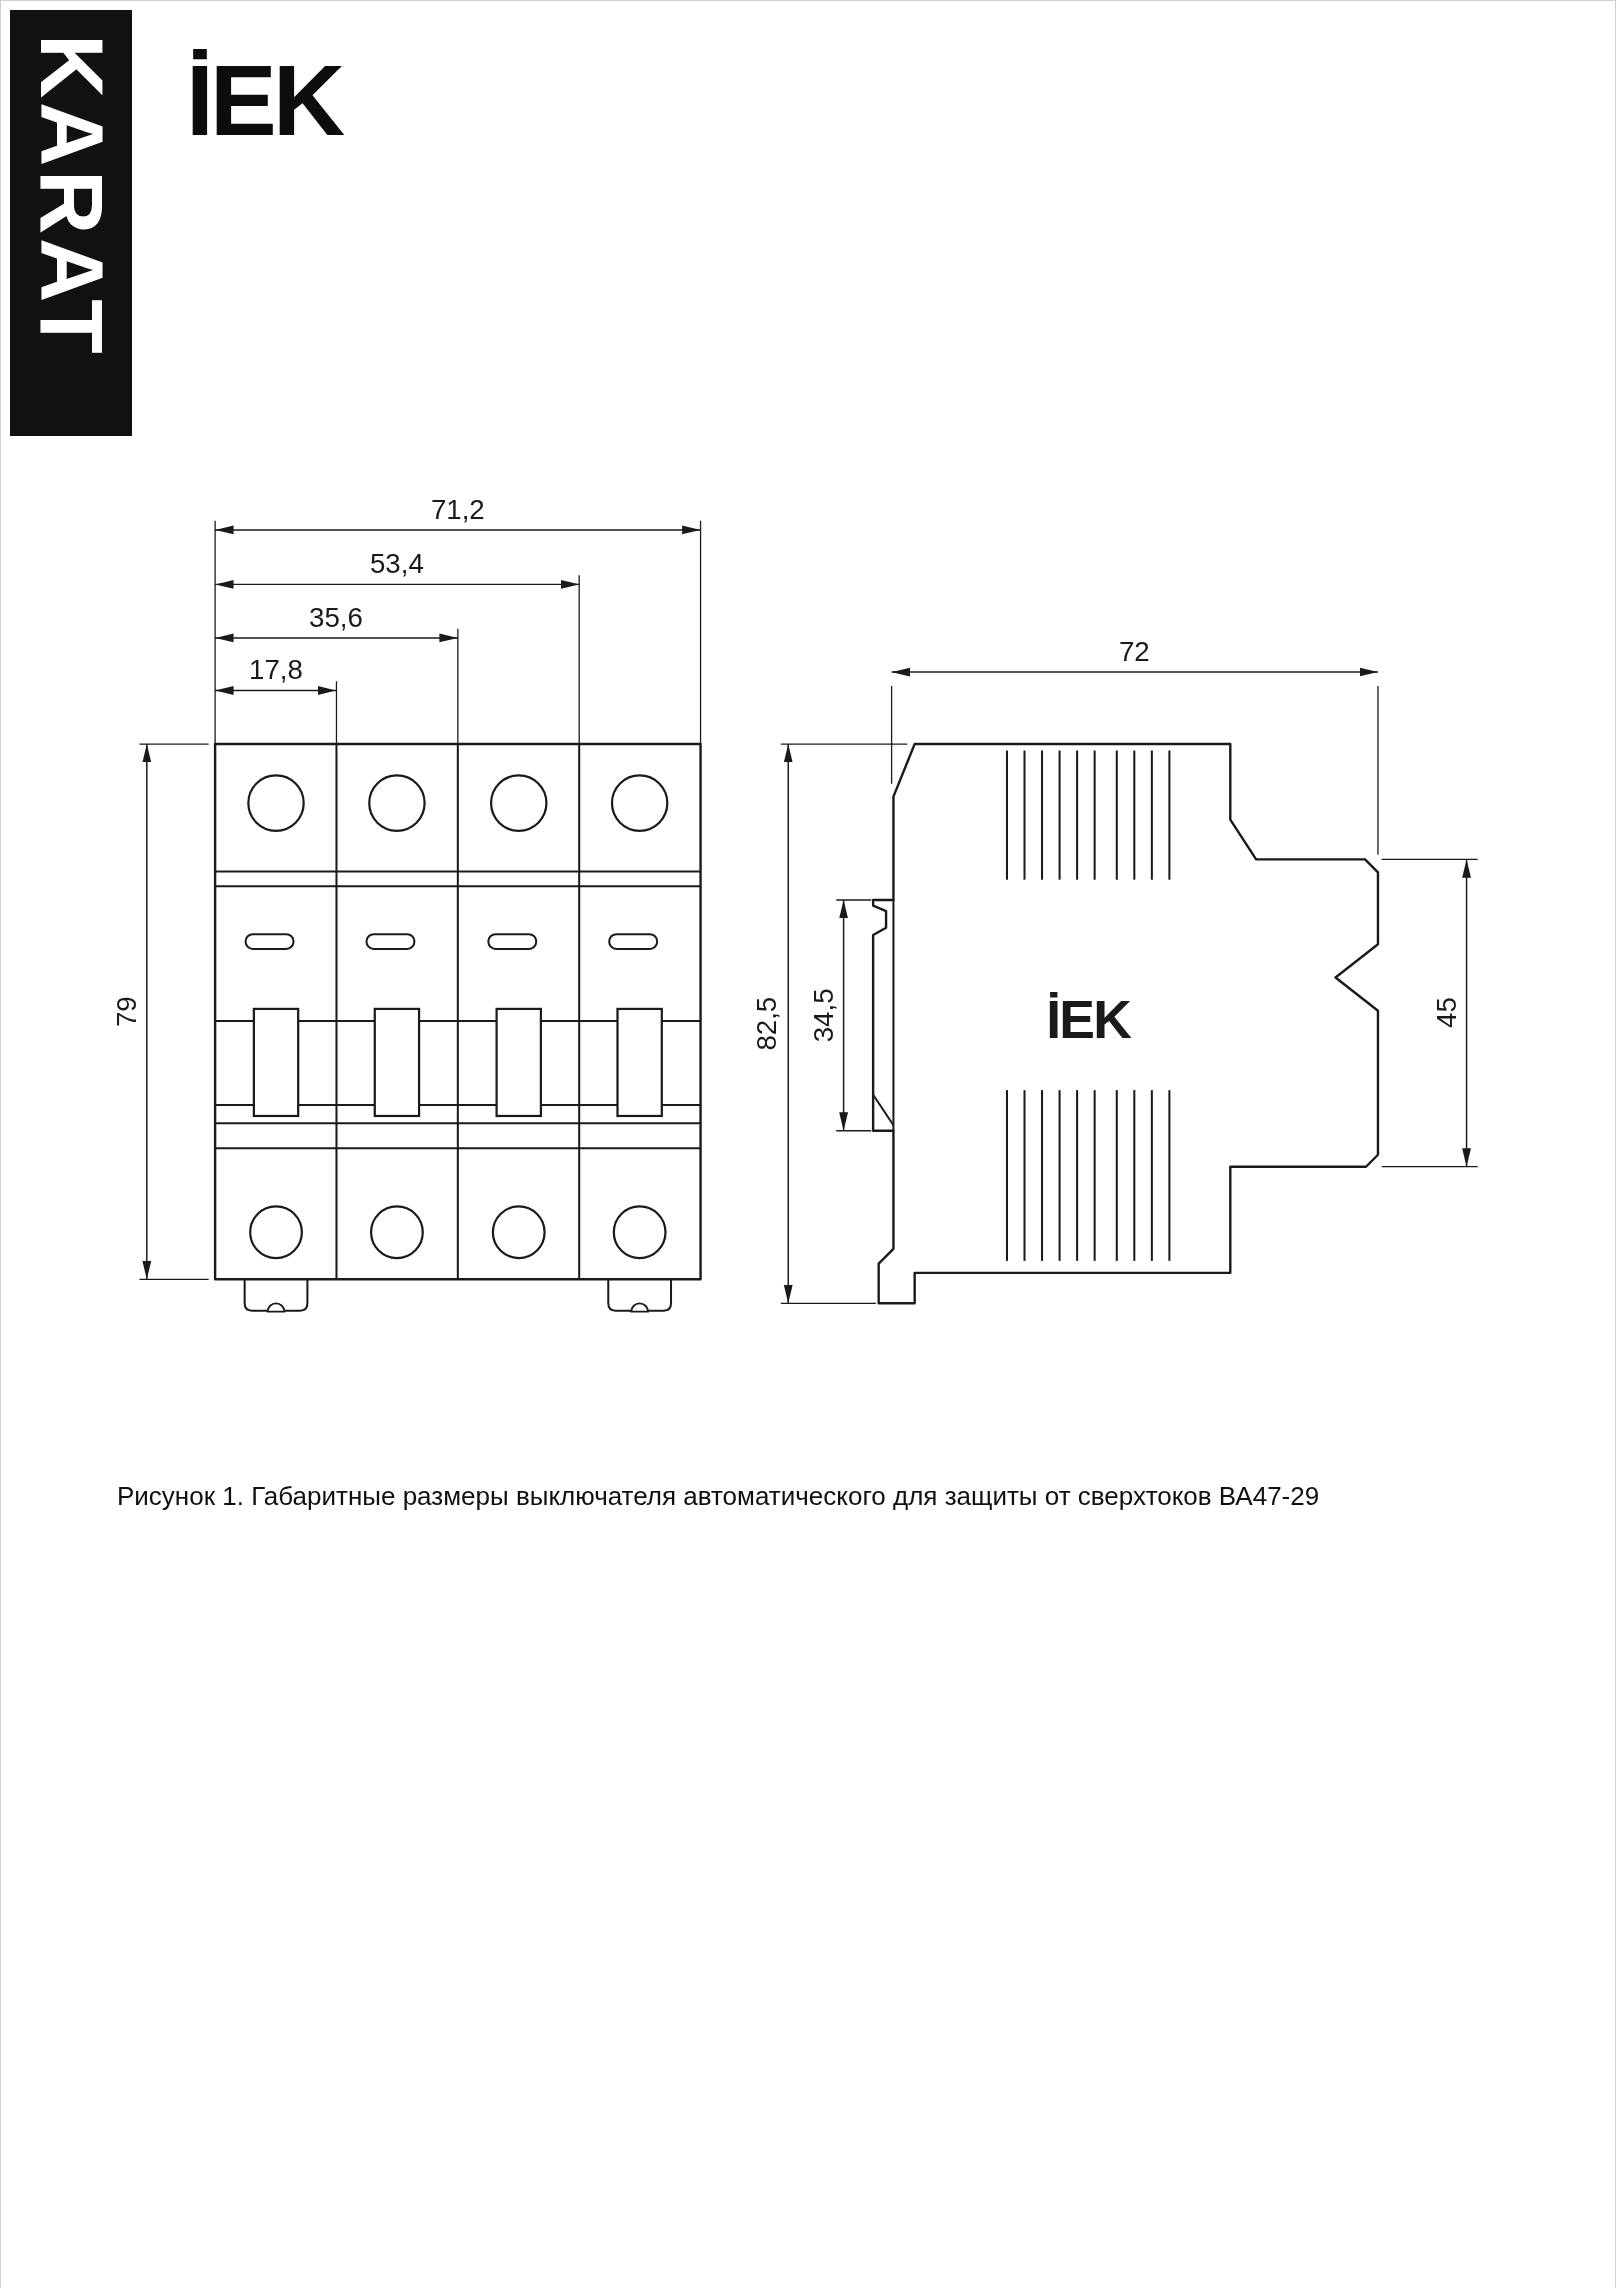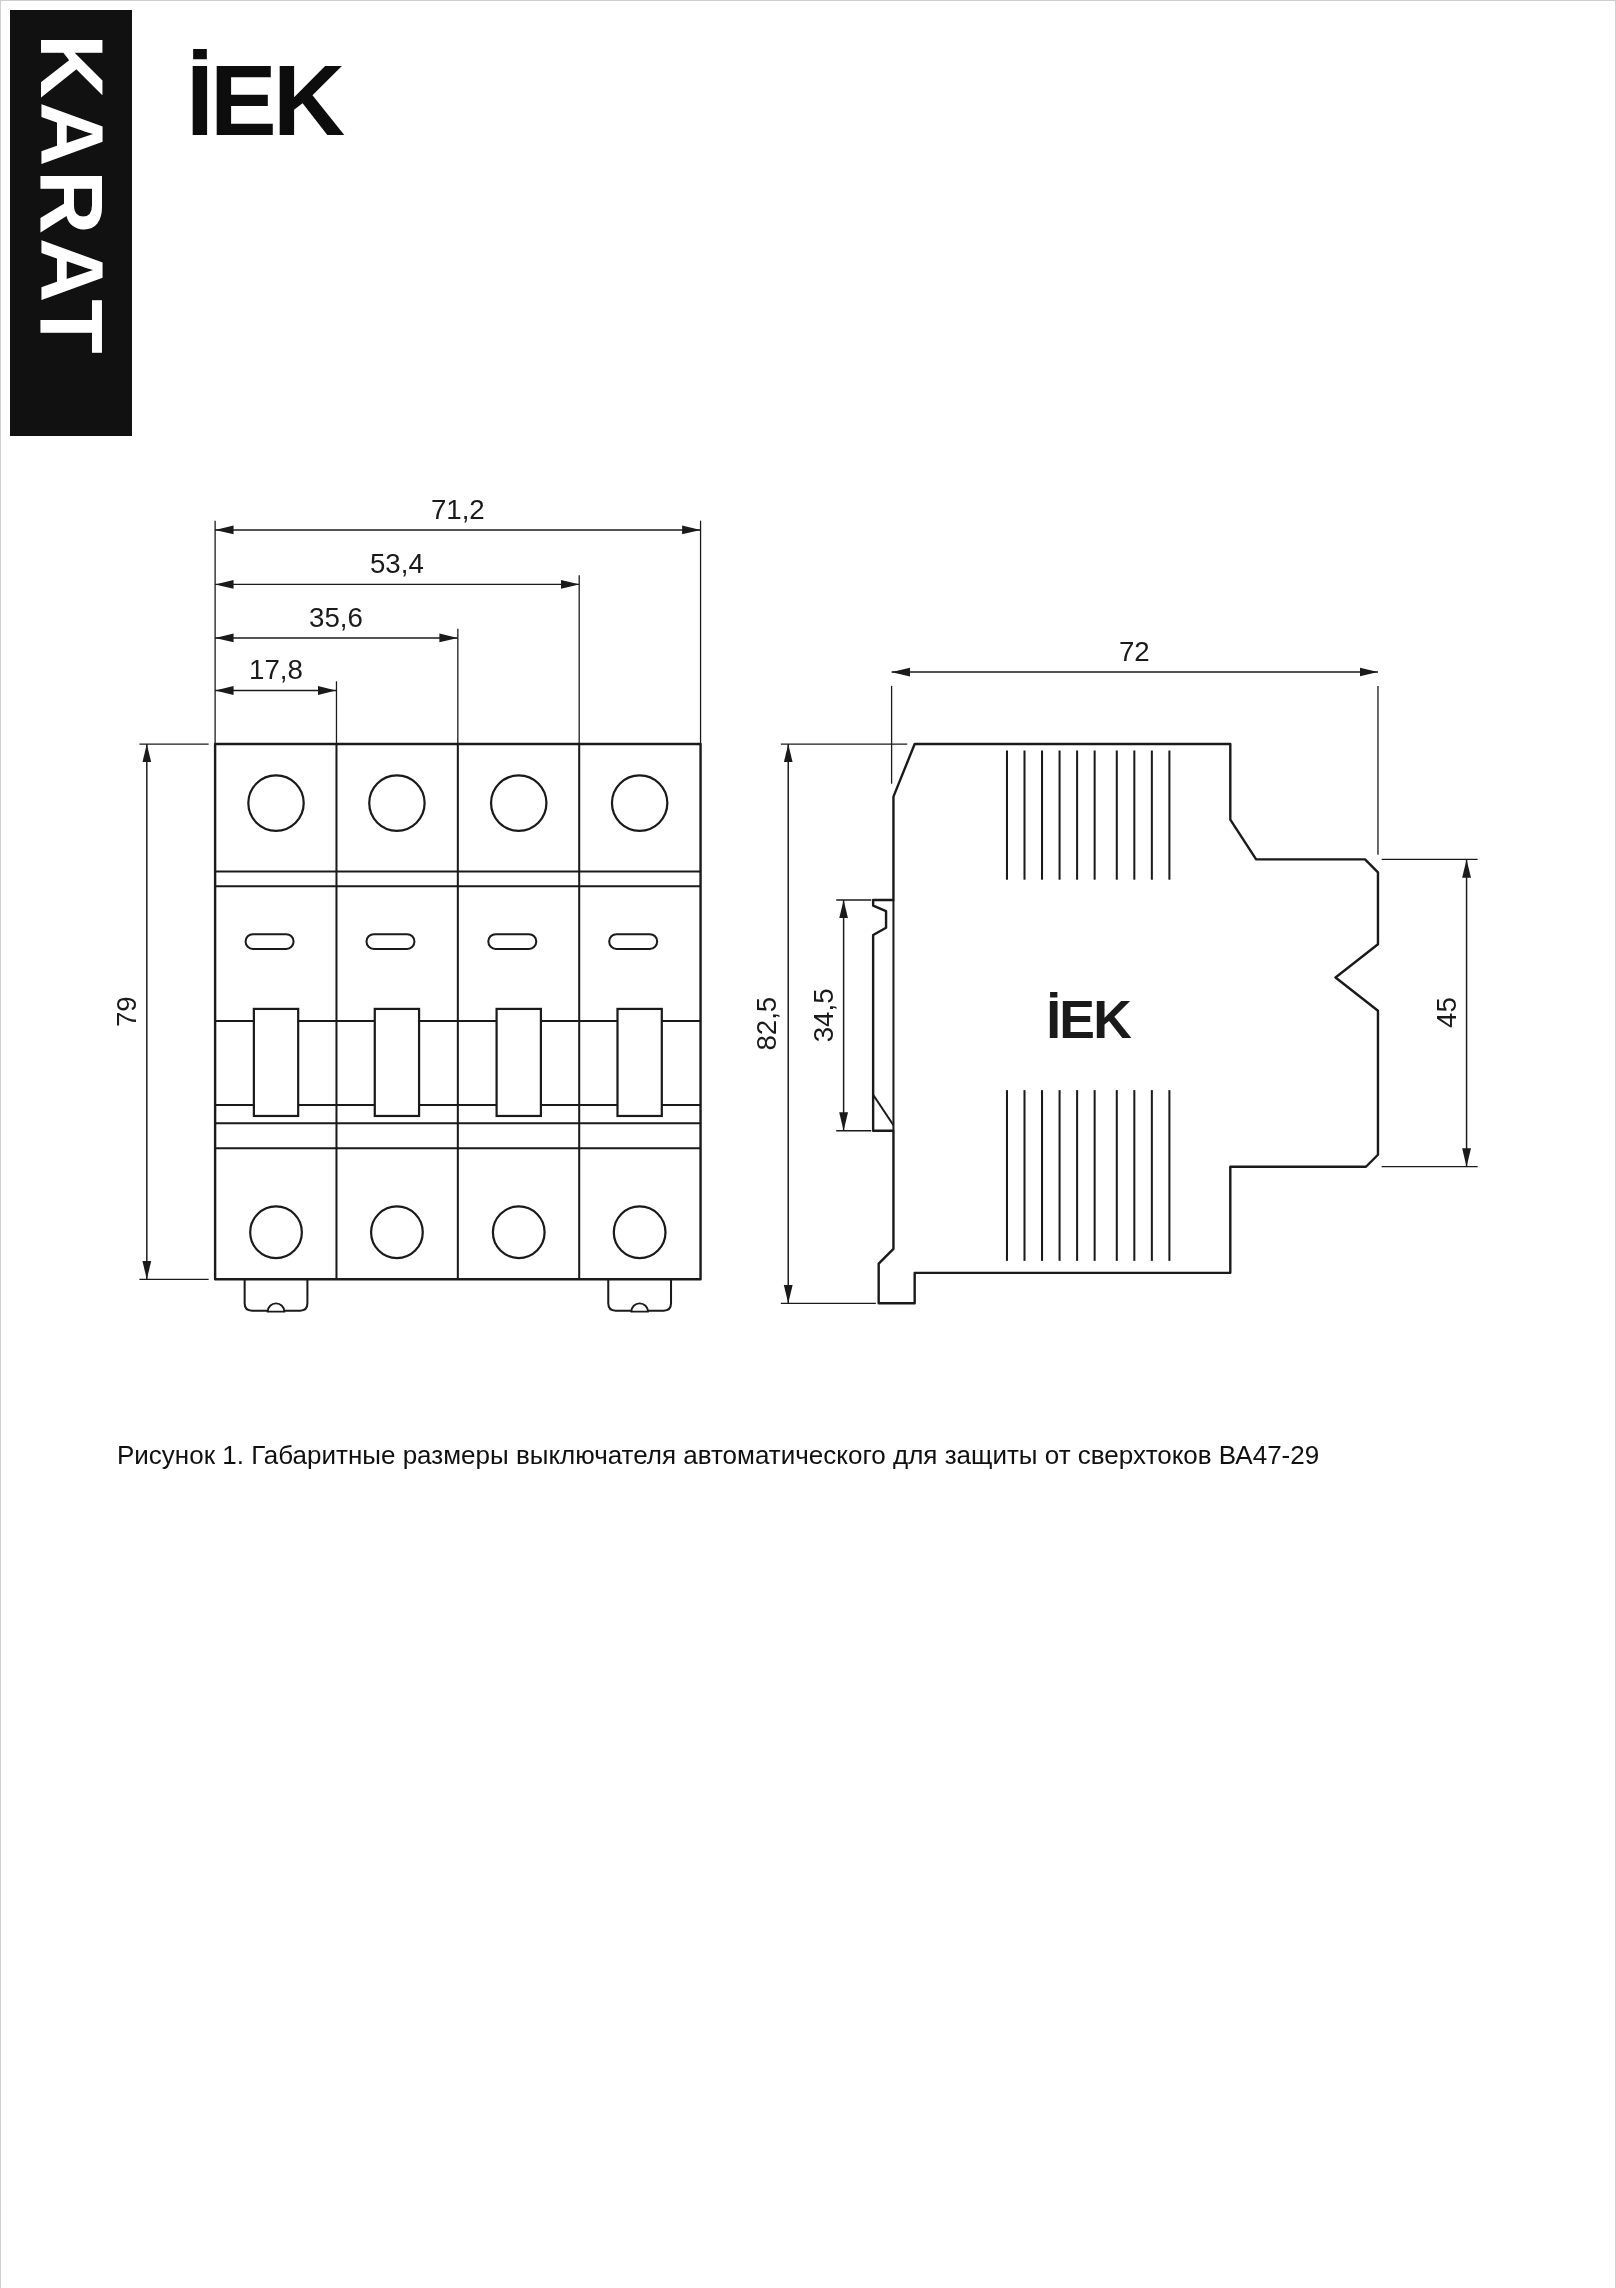--- a/index.html
+++ b/index.html
@@ -11,21 +11,21 @@
   }
   .karat-banner span{
     writing-mode:vertical-rl;color:#ffffff;font-size:89px;font-weight:bold;
     letter-spacing:3.7px;margin-top:24px;font-family:"Liberation Sans",sans-serif;
   }
   .iek-logo{
     position:absolute;left:185px;top:44px;font-size:100px;font-weight:bold;
     letter-spacing:-3.7px;color:#0d0d0d;line-height:1.1;font-family:"Liberation Sans",sans-serif;
   }
   .caption{
-    position:absolute;left:116px;top:1439px;font-size:26px;color:#101010;text-align:right;
+    position:absolute;left:116px;top:1480px;font-size:26px;color:#101010;text-align:right;
   }
   svg.drawing{position:absolute;left:0;top:0;}
   .outline{fill:#ffffff;stroke:#1a1a1a;stroke-width:2.6;stroke-linejoin:round;}
   .det{fill:none;stroke:#1a1a1a;stroke-width:2.2;}
   .detfill{fill:#ffffff;stroke:#1a1a1a;stroke-width:2.4;}
   .ext{stroke:#1a1a1a;stroke-width:1.4;}
   .dimline{stroke:#1a1a1a;stroke-width:1.6;}
   text.dim{font-family:"Liberation Sans",sans-serif;font-size:30px;fill:#1a1a1a;}
   text.body-logo{font-family:"Liberation Sans",sans-serif;font-size:58px;font-weight:bold;fill:#1a1a1a;letter-spacing:-2px;}
 </style>

